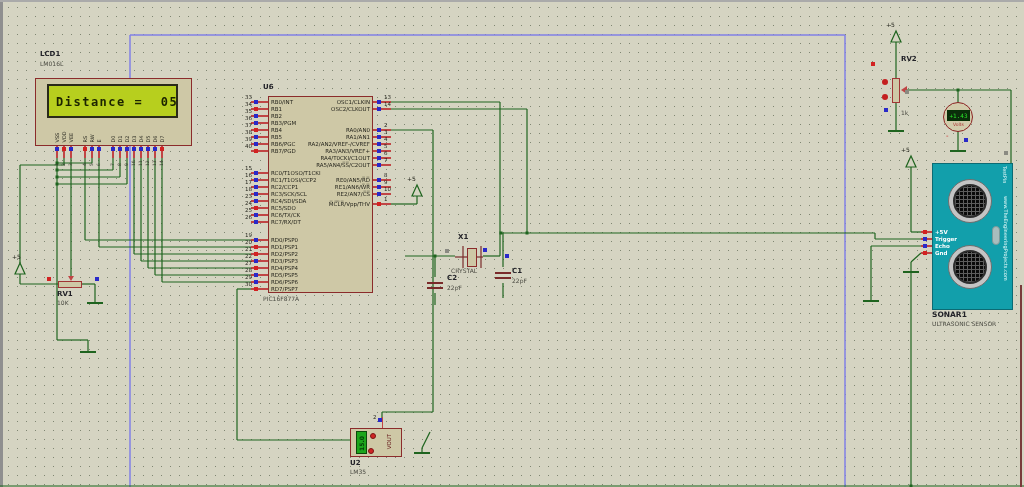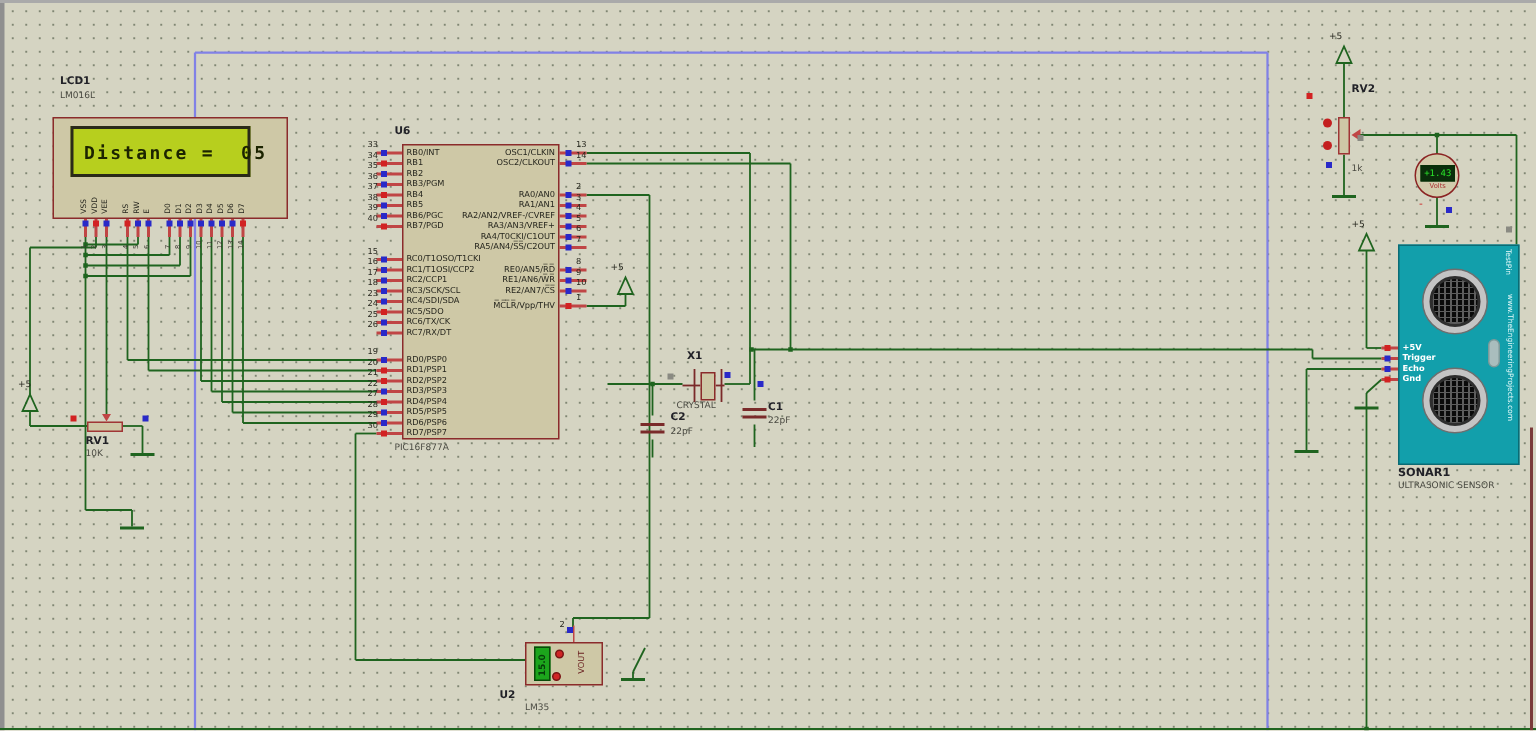--- a/index.html
+++ b/index.html
@@ -150,21 +150,21 @@
     <g fill="#c04545">
       <polygon points="68,276 74,276 71,281"></polygon>
       <polygon points="907,86 907,94 901,90"></polygon>
     </g>
     <line x1="1021" y1="285" x2="1021" y2="487" stroke="#7a3a3a" stroke-width="2"></line>
   </svg>
 
   <div class="abs ref" style="left:40px;top:50px;">LCD1</div>
   <div class="abs val" style="left:40px;top:60px;">LM016L</div>
   <div class="abs body-box" style="left:35px;top:78px;width:157px;height:68px;border-width:1.5px;"></div>
-  <div class="abs lcd-screen" style="left:47px;top:84px;width:120px;height:34px;padding:9px 0 0 7px;">Distance =  05</div>
+  <div class="abs lcd-screen" style="left:47px;top:84px;width:131px;height:34px;padding:9px 0 0 7px;">Distance =  05</div>
 
   <div class="abs ref" style="left:263px;top:83px;">U6</div>
   <div class="abs body-box" style="left:268px;top:96px;width:105px;height:197px;"></div>
   <div class="abs val" style="left:263px;top:295px;">PIC16F877A</div>
 
   <div class="abs ref" style="left:458px;top:233px;">X1</div>
   <div class="abs body-box" style="left:467px;top:248px;width:10px;height:19px;"></div>
   <div class="abs val" style="left:451px;top:267px;">CRYSTAL</div>
 
   <div class="abs" style="left:427px;top:282px;width:16px;height:2px;background:#7a2a2a;"></div>
@@ -198,21 +198,21 @@
   <div class="abs body-box" style="left:350px;top:428px;width:52px;height:29px;"></div>
   <div class="abs" style="left:356px;top:431px;width:11px;height:23px;background:#1ca51c;border:1px solid #0a4a0a;box-sizing:border-box;overflow:hidden;">
     <div class="rot" style="position:absolute;left:-7px;top:8px;width:23px;height:7px;font-size:6px;font-weight:bold;color:#06400a;text-align:center;">15.0</div>
   </div>
   <div class="abs" style="left:370px;top:433px;width:6px;height:6px;border-radius:50%;background:#d02525;border:1px solid #7a1515;box-sizing:border-box;"></div>
   <div class="abs" style="left:368px;top:448px;width:6px;height:6px;border-radius:50%;background:#d02525;border:1px solid #7a1515;box-sizing:border-box;"></div>
   <div class="abs rot" style="left:378px;top:438px;width:22px;height:7px;font-size:5.5px;color:#6a2020;text-align:center;">VOUT</div>
   <div class="abs pin-num" style="left:373px;top:414px;">2</div>
   <div class="abs" style="left:381.5px;top:417px;width:1.2px;height:11px;background:#c04545;"></div>
   <div class="abs sq" style="left:378px;top:418px;background:#2929c8;"></div>
-  <div class="abs ref" style="left:333px;top:459px;">U2</div>
+  <div class="abs ref" style="left:350px;top:459px;">U2</div>
   <div class="abs val" style="left:350px;top:468px;">LM35</div>
 
   <div class="abs" style="left:932px;top:163px;width:81px;height:147px;background:#129fab;border:1px solid #0b6b74;box-sizing:border-box;"></div>
   <div class="abs" style="left:948px;top:179px;width:44px;height:44px;border-radius:50%;background:#c4c4c4;border:1px solid #6e6e6e;box-sizing:border-box;"></div>
   <div class="abs mesh" style="left:953px;top:184px;width:34px;height:34px;border:2px solid #2e2e2e;box-sizing:border-box;"></div>
   <div class="abs" style="left:948px;top:245px;width:44px;height:44px;border-radius:50%;background:#c4c4c4;border:1px solid #6e6e6e;box-sizing:border-box;"></div>
   <div class="abs mesh" style="left:953px;top:250px;width:34px;height:34px;border:2px solid #2e2e2e;box-sizing:border-box;"></div>
   <div class="abs" style="left:992px;top:226px;width:8px;height:19px;border-radius:4px;background:#a9bdbd;border:1px solid #7d9a9a;box-sizing:border-box;"></div>
   <div class="abs vtext" style="left:1002px;top:166px;">TestPin</div>
   <div class="abs vtext" style="left:1003px;top:196px;">www.TheEngineeringProjects.com</div>

